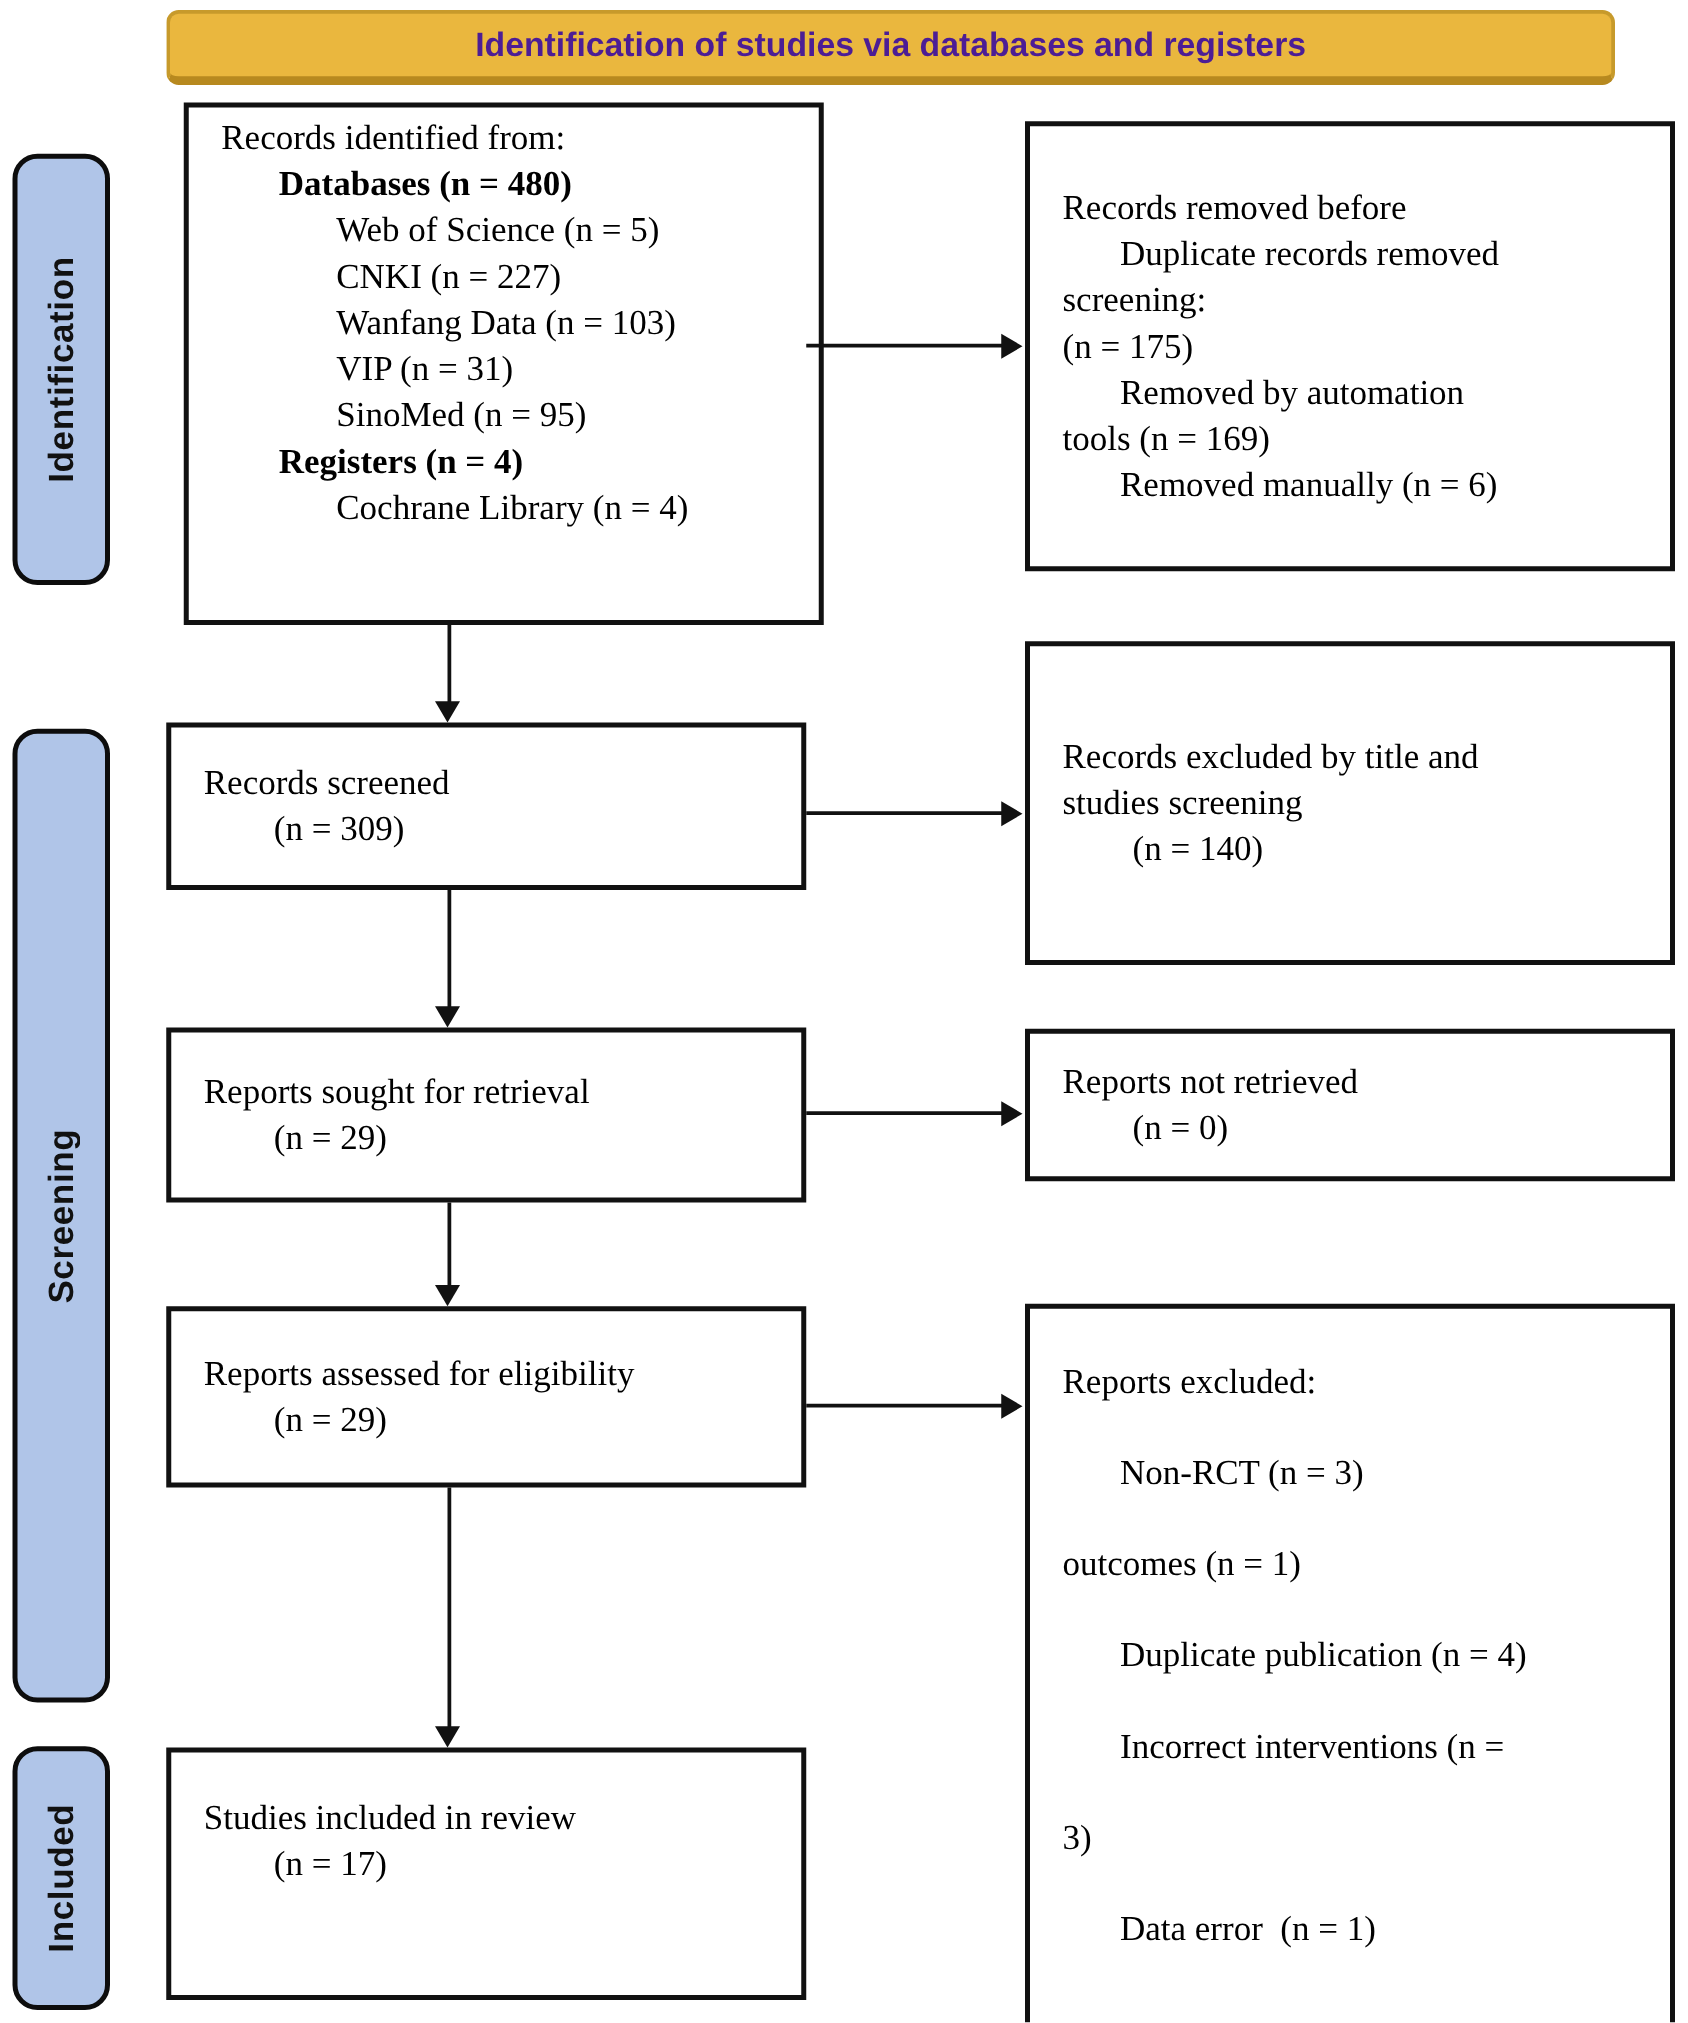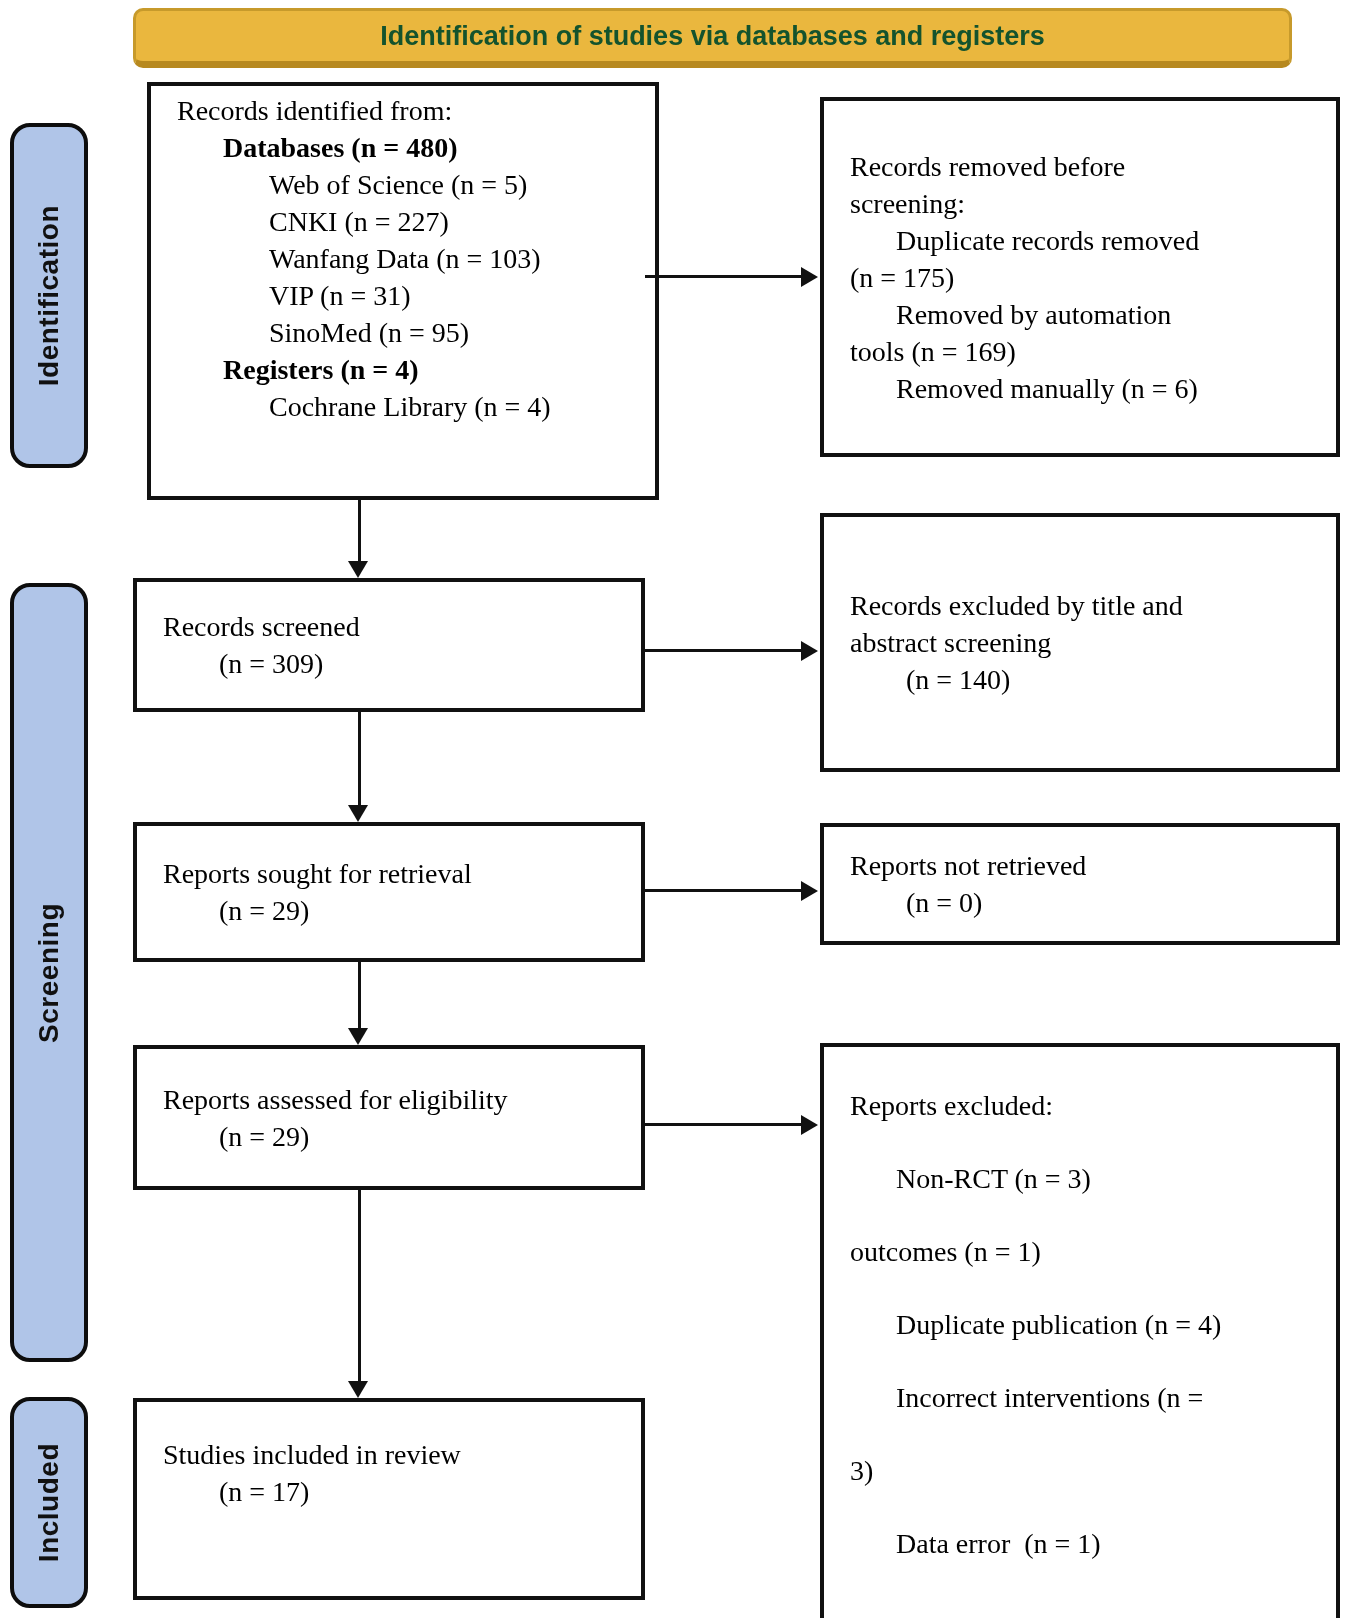--- a/index.html
+++ b/index.html
@@ -22,21 +22,21 @@
     background: var(--banner-fill, #EAB73E);
     border: 3px solid var(--banner-edge-light, #C79A2B);
     border-bottom: 7px solid var(--banner-edge, #B7891F);
     border-radius: 10px;
     display: flex; align-items: center; justify-content: center;
   }
   .banner-text {
     font-family: "Liberation Sans", "DejaVu Sans", sans-serif;
     font-weight: bold;
     font-size: 27px;
-    color: #14532d;
+    color: #4c1d95;
   }
 
   
   .stage {
     position: absolute;
     left: 10px; width: 78px;
     box-sizing: border-box;
     background: var(--stage-fill, #B0C5E8);
     border: 4px solid #0d0d0d;
     border-radius: 20px;
@@ -146,31 +146,31 @@
     <div class="line indn">(n = 29)</div>
   </div>
 
   <div class="box" id="box-studies-included">
     <div class="line">Studies included in review</div>
     <div class="line indn">(n = 17)</div>
   </div>
 
   <div class="box" id="box-records-removed">
     <div class="line">Records removed before</div>
+    <div class="line ind1">Duplicate records removed</div>
     <div class="line">screening:</div>
-    <div class="line ind1">Duplicate records removed</div>
     <div class="line">(n = 175)</div>
     <div class="line ind1">Removed by automation</div>
     <div class="line">tools (n = 169)</div>
     <div class="line ind1">Removed manually (n = 6)</div>
   </div>
 
   <div class="box" id="box-records-excluded">
     <div class="line">Records excluded by title and</div>
-    <div class="line">abstract screening</div>
+    <div class="line">studies screening</div>
     <div class="line indn">(n = 140)</div>
   </div>
 
   <div class="box" id="box-reports-not-retrieved">
     <div class="line">Reports not retrieved</div>
     <div class="line indn">(n = 0)</div>
   </div>
 
   <div class="box" id="box-reports-excluded">
     <div class="line">Reports excluded:</div>

